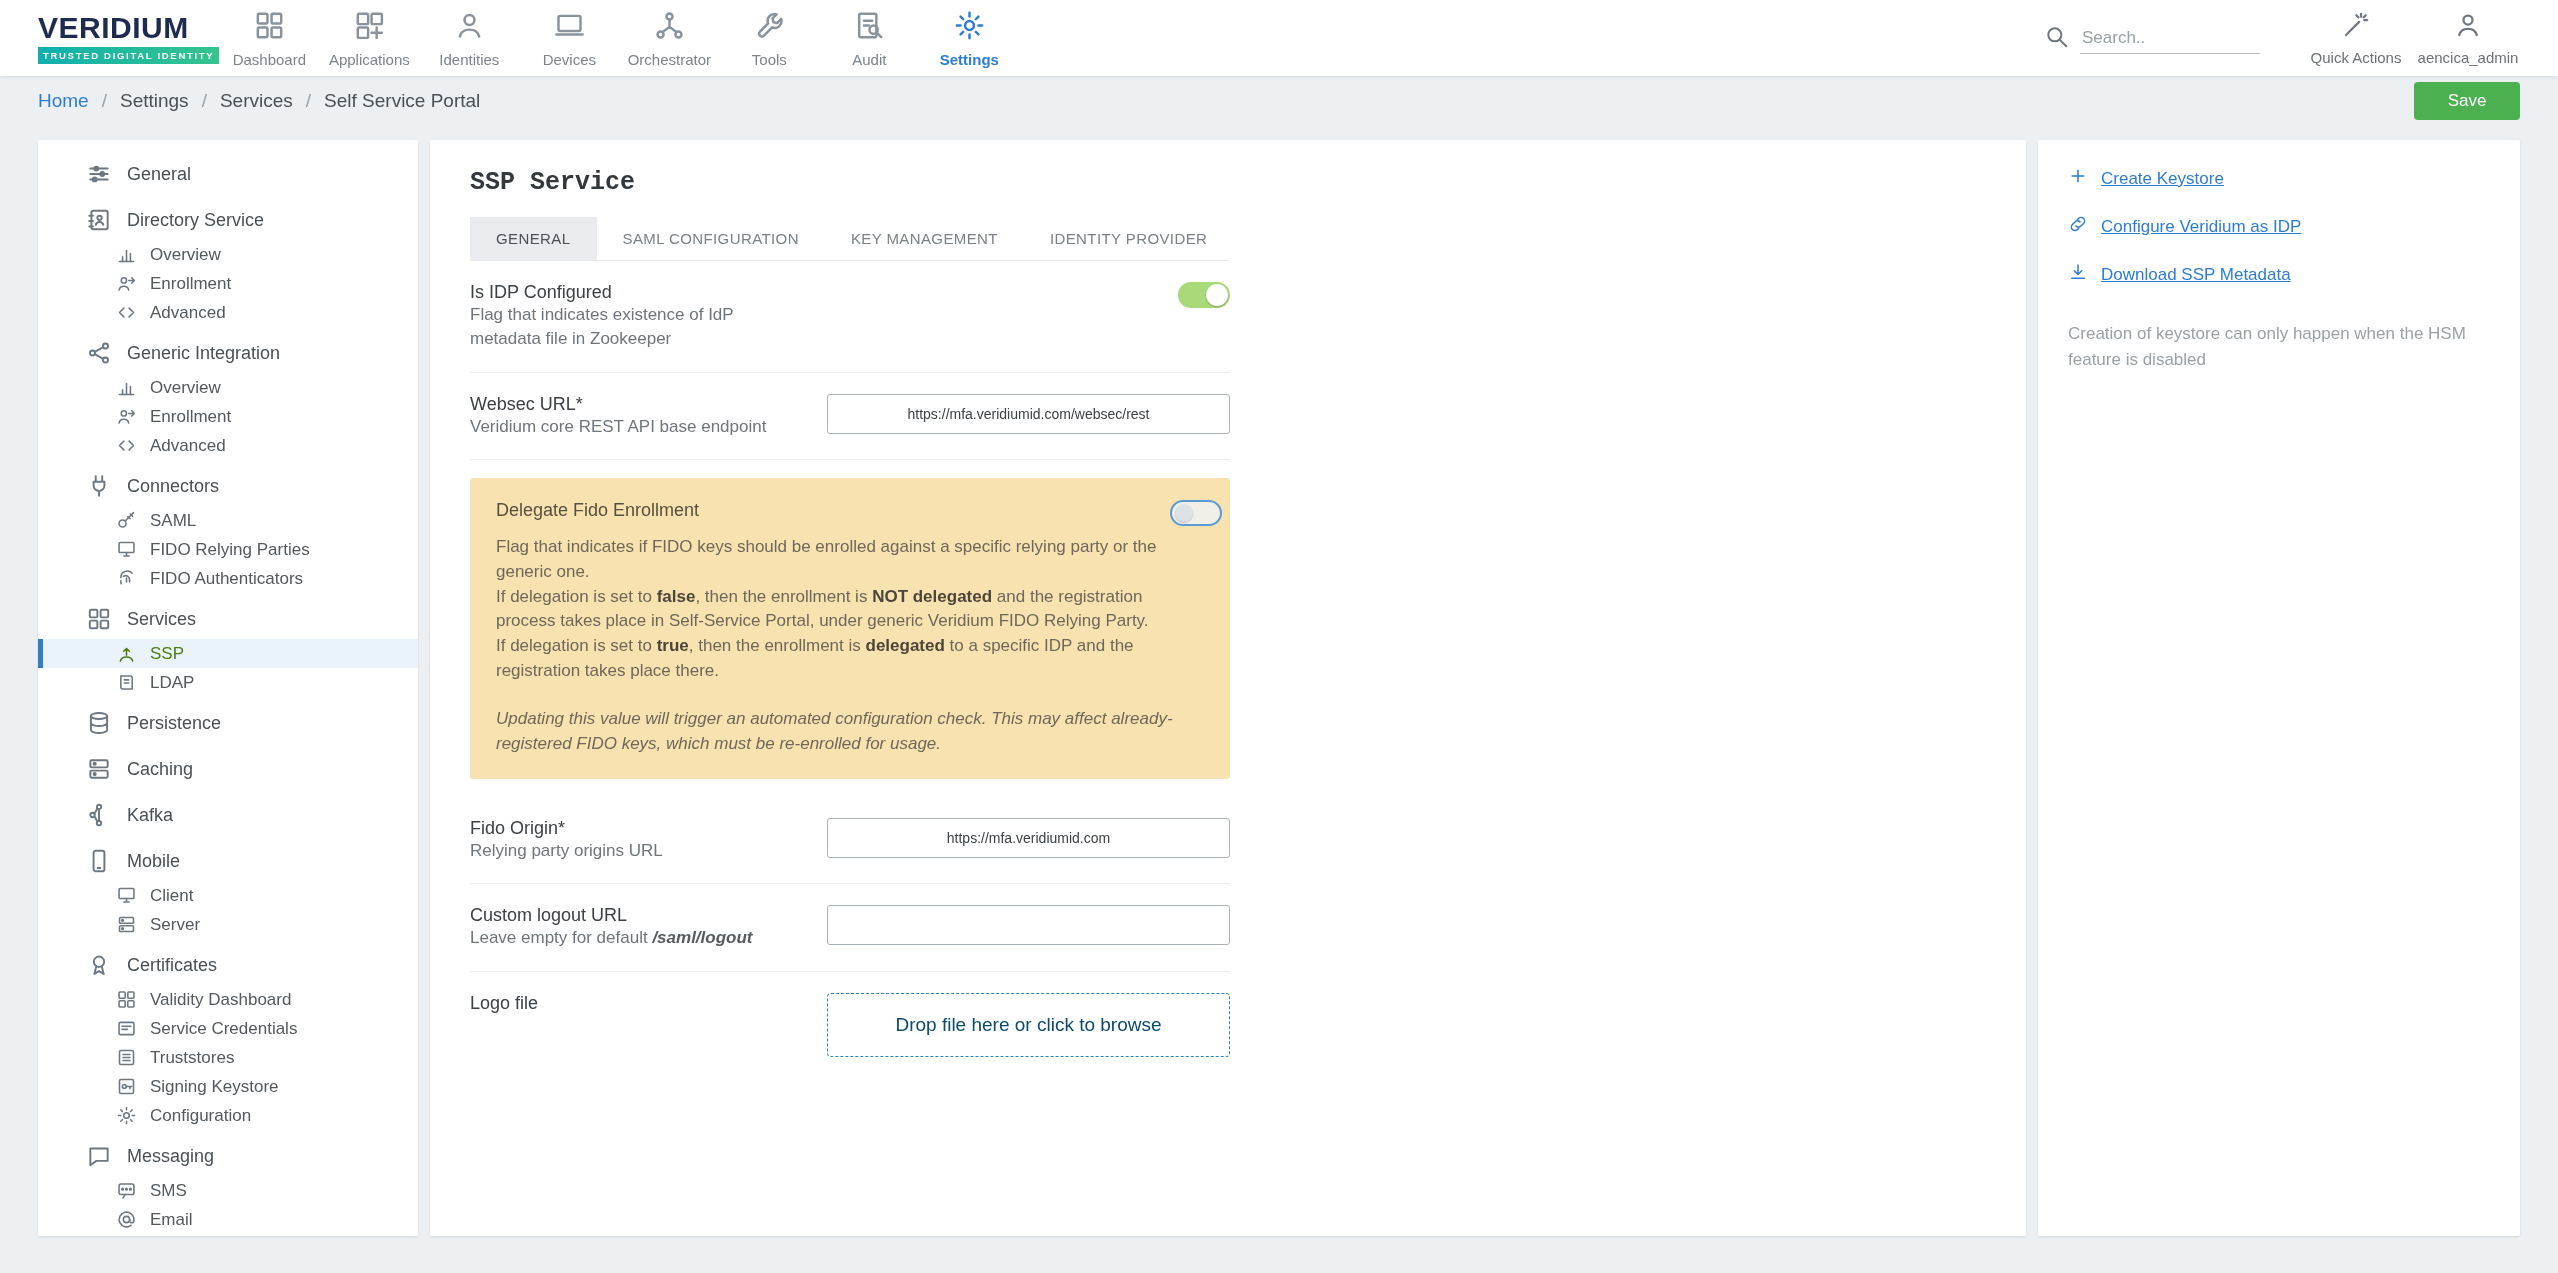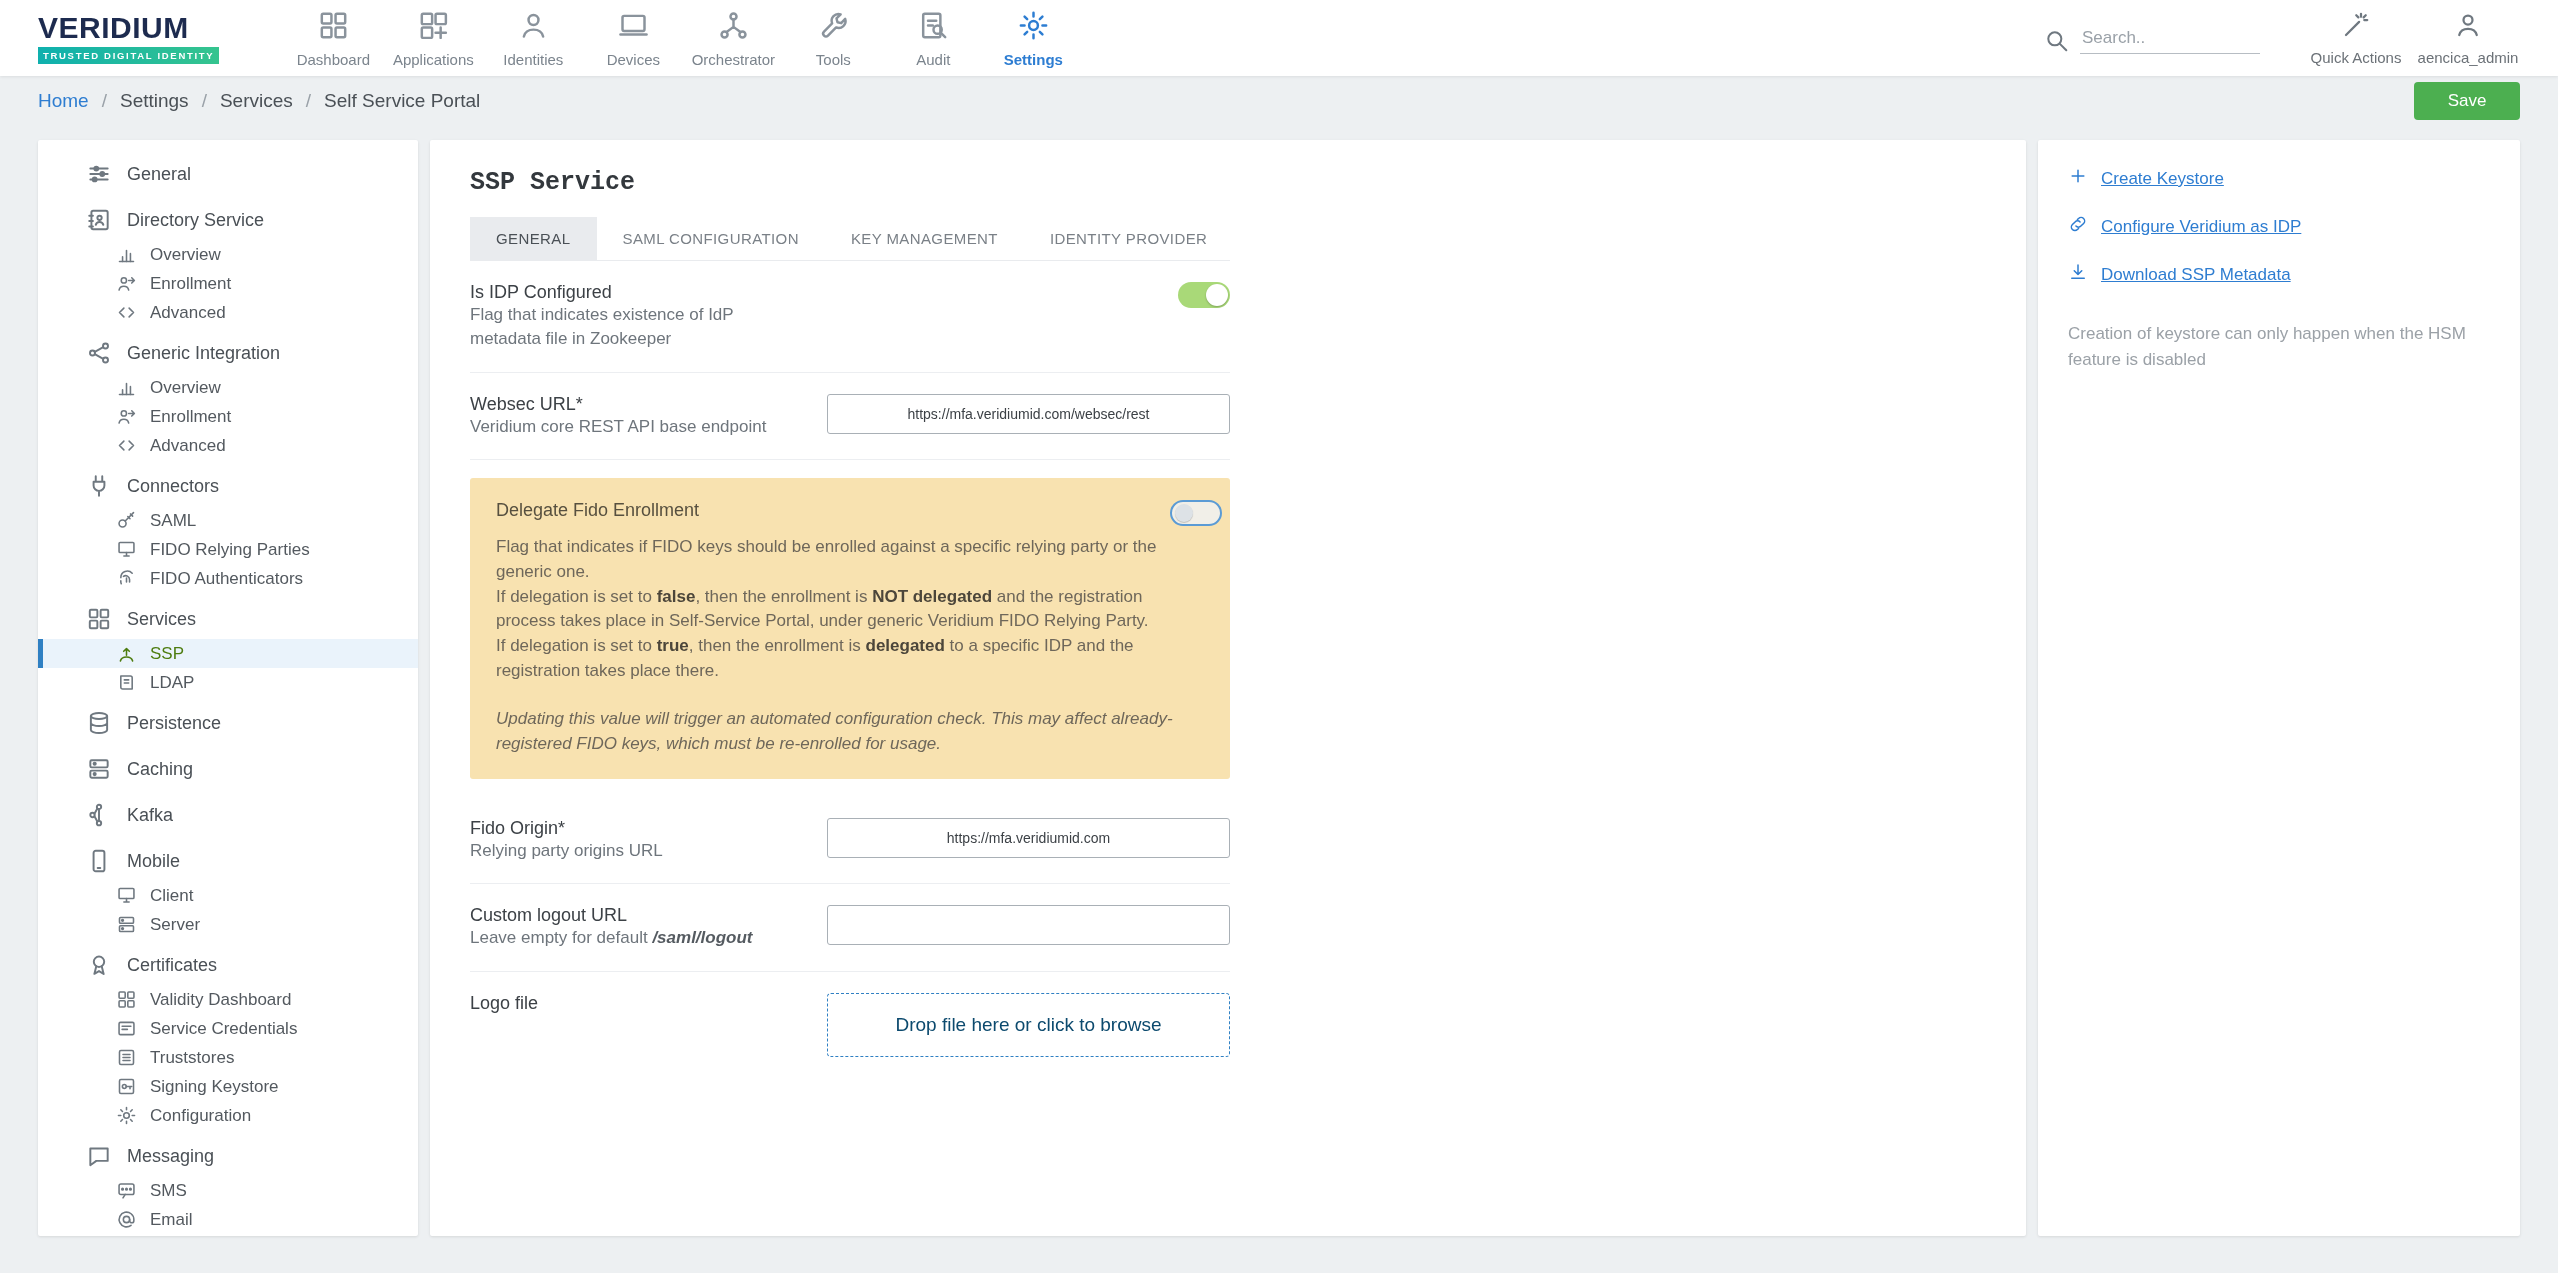--- a/index.html
+++ b/index.html
@@ -5,32 +5,32 @@
   *{box-sizing:border-box;}
   html,body{margin:0;padding:0;}
   body{
     width:2558px;height:1273px;overflow:hidden;
     background:#edf0f2;color:#3c4146;
     font-family:"Liberation Sans",sans-serif;
   }
   
   .topnav{height:76px;background:#fff;display:flex;align-items:center;
     padding:0 34px 0 38px;box-shadow:0 1px 3px rgba(0,0,0,.08);position:relative;z-index:3;}
-  .brand{display:flex;flex-direction:column;margin-right:64px;cursor:pointer;}
+  .brand{display:flex;flex-direction:column;cursor:pointer;}
   .brand-name{font-size:30px;font-weight:bold;color:#1d2b4f;letter-spacing:.5px;line-height:1;}
   .brand-tag{margin-top:4px;background:linear-gradient(90deg,#0fb0ae,#35c48e);color:#fff;
     font-size:9.5px;font-weight:bold;letter-spacing:1.7px;padding:3px 5px;white-space:nowrap;}
   .nav-menu{display:flex;}
   .nav-item{width:100px;display:flex;flex-direction:column;align-items:center;cursor:pointer;color:#8a939c;}
   .nav-item svg{width:33px;height:33px;}
   .nav-lb{font-size:15px;margin-top:5px;color:#7b848d;}
   .nav-item.active{color:#2d7dd2;}
   .nav-item.active .nav-lb{color:#2d7dd2;font-weight:bold;}
   .top-right{margin-left:auto;display:flex;align-items:center;}
-  .search-box{display:flex;align-items:flex-end;gap:10px;margin-right:40px;}
+  .search-box{display:flex;align-items:flex-start;gap:10px;margin-right:40px;}
   .search-box .s-ic svg{width:27px;height:27px;color:#6f7880;display:block;}
   .search-input{border:none;border-bottom:1px solid #b7bdc3;background:transparent;width:180px;
     font-size:17px;padding:5px 2px;outline:none;color:#444;font-family:inherit;}
   .search-input::placeholder{color:#9aa1a8;}
   .top-col{display:flex;flex-direction:column;align-items:center;width:112px;cursor:pointer;color:#6f7880;}
   .top-col svg{width:30px;height:30px;}
   .tc-lb{font-size:15px;margin-top:5px;color:#6b7177;white-space:nowrap;}
   
   .crumb-bar{height:50px;display:flex;align-items:center;padding:0 38px;}
   .crumb{display:flex;align-items:center;font-size:19px;}

